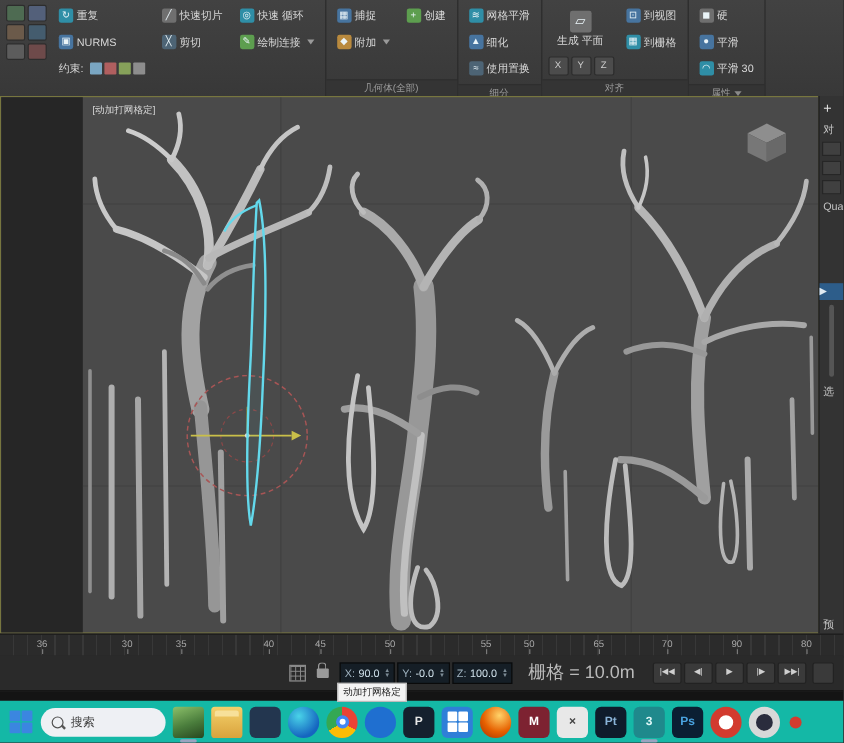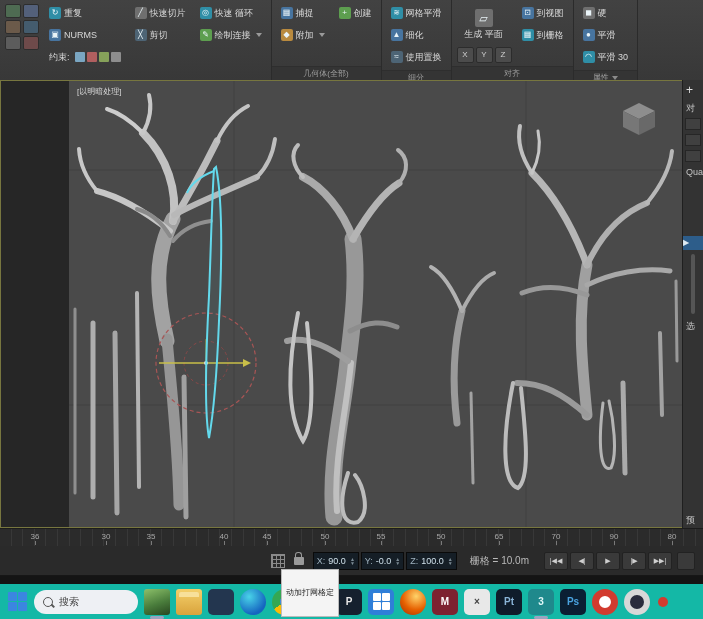--- a/index.html
+++ b/index.html
@@ -73,31 +73,31 @@
             background-image:linear-gradient(#8a8a8a 1px,transparent 1px),linear-gradient(90deg,#8a8a8a 1px,transparent 1px);
             background-size:4px 4px;}
   .lock{width:10px;height:8px;background:#9a9a9a;border-radius:1px;position:relative;margin:0 4px;}
   .lock::before{content:"";position:absolute;top:-5px;left:1px;width:5px;height:5px;
                 border:1.5px solid #9a9a9a;border-bottom:none;border-radius:3px 3px 0 0;}
   .coordgroup{display:flex;align-items:center;gap:2px;}
   .coordfield{display:flex;align-items:center;height:16px;background:#151e26;border:1px solid #0a0a0a;
               padding:0 3px;font-size:9px;color:#cfe0ea;gap:3px;}
   .coordfield .lbl{color:#9fb2bf;}
   .spin{display:flex;flex-direction:column;font-size:5px;color:#7d8c96;line-height:4px;margin-left:1px;}
-  .gridlabel{font-size:10px;color:#b9b9b9;margin-left:8px;}
+  .gridlabel{font-size:15px;color:#b9b9b9;margin-left:8px;}
   .pb{display:flex;gap:2px;margin-left:10px;}
   .pbtn{min-width:18px;height:16px;background:#3a3a3a;border:1px solid #222;color:#cfcfcf;
         font-size:7px;line-height:16px;text-align:center;border-radius:2px;padding:0 2px;}
   .sb-end{width:16px;height:16px;background:#3a3a3a;border:1px solid #222;border-radius:2px;}
 
   .winbottom{position:absolute;top:576px;left:0;width:703px;height:8px;background:#141414;}
 
   
   .tooltip{position:absolute;left:281px;top:569px;height:14px;line-height:14px;background:#f4f4f4;
-           color:#222;font-size:8px;padding:16px 4px;border:1px solid #bbb;z-index:60;white-space:nowrap;}
+           color:#222;font-size:8px;padding:0 4px;border:1px solid #bbb;z-index:60;white-space:nowrap;}
 
   
   .taskbar{position:absolute;top:584px;left:0;width:703px;height:35px;background:#14b8a6;
            display:flex;align-items:center;gap:6px;padding:0 6px;box-sizing:border-box;z-index:50;}
   .start{width:22px;height:22px;display:grid;grid-template-columns:9px 9px;grid-auto-rows:9px;gap:1px;
          align-content:center;justify-content:center;}
   .start span{background:#3b86e0;border-radius:1px;}
   .search{width:104px;height:24px;border-radius:12px;background:#eef0f4;display:flex;align-items:center;
           gap:6px;padding:0 9px;box-sizing:border-box;}
   .mag{width:8px;height:8px;border:1.5px solid #555;border-radius:50%;position:relative;flex:0 0 auto;}
@@ -375,21 +375,21 @@
         <path d="M213,90 C200,95 190,103 186,112"></path>
       </g>
 
       <g opacity="0.85">
         <polygon points="622,30 638,22 654,30 638,38" fill="#9a9a9a"></polygon>
         <polygon points="622,30 638,38 638,54 622,46" fill="#7f7f7f"></polygon>
         <polygon points="654,30 638,38 638,54 654,46" fill="#6f6f6f"></polygon>
       </g>
     </svg>
 
-    <div class="shading-label">[以明暗处理]</div>
+    <div class="shading-label">[动加打网格定]</div>
   </div>
 
   <div class="cmdpanel">
     <div class="cp-item cp-plus">+</div>
     <div class="cp-item">对</div>
     <div class="cp-rowbox"></div>
     <div class="cp-rowbox"></div>
     <div class="cp-rowbox"></div>
     <div class="cp-item">Quad</div>
     <div class="cp-play">▶</div>
@@ -399,21 +399,21 @@
     <div class="cp-item">预</div>
   </div>
 
   <div class="ruler">
     <span class="tick" style="left:35px">36</span>
     <span class="tick" style="left:106px">30</span>
     <span class="tick" style="left:151px">35</span>
     <span class="tick" style="left:224px">40</span>
     <span class="tick" style="left:267px">45</span>
     <span class="tick" style="left:325px">50</span>
-    <span class="tick" style="left:381px">55</span>
+    <span class="tick" style="left:405px">55</span>
     <span class="tick" style="left:441px">50</span>
     <span class="tick" style="left:499px">65</span>
     <span class="tick" style="left:556px">70</span>
     <span class="tick" style="left:614px">90</span>
     <span class="tick" style="left:672px">80</span>
   </div>
 
   <div class="statusbar">
     <div class="sb-spacer"></div>
     <div class="gridsnap"></div>

